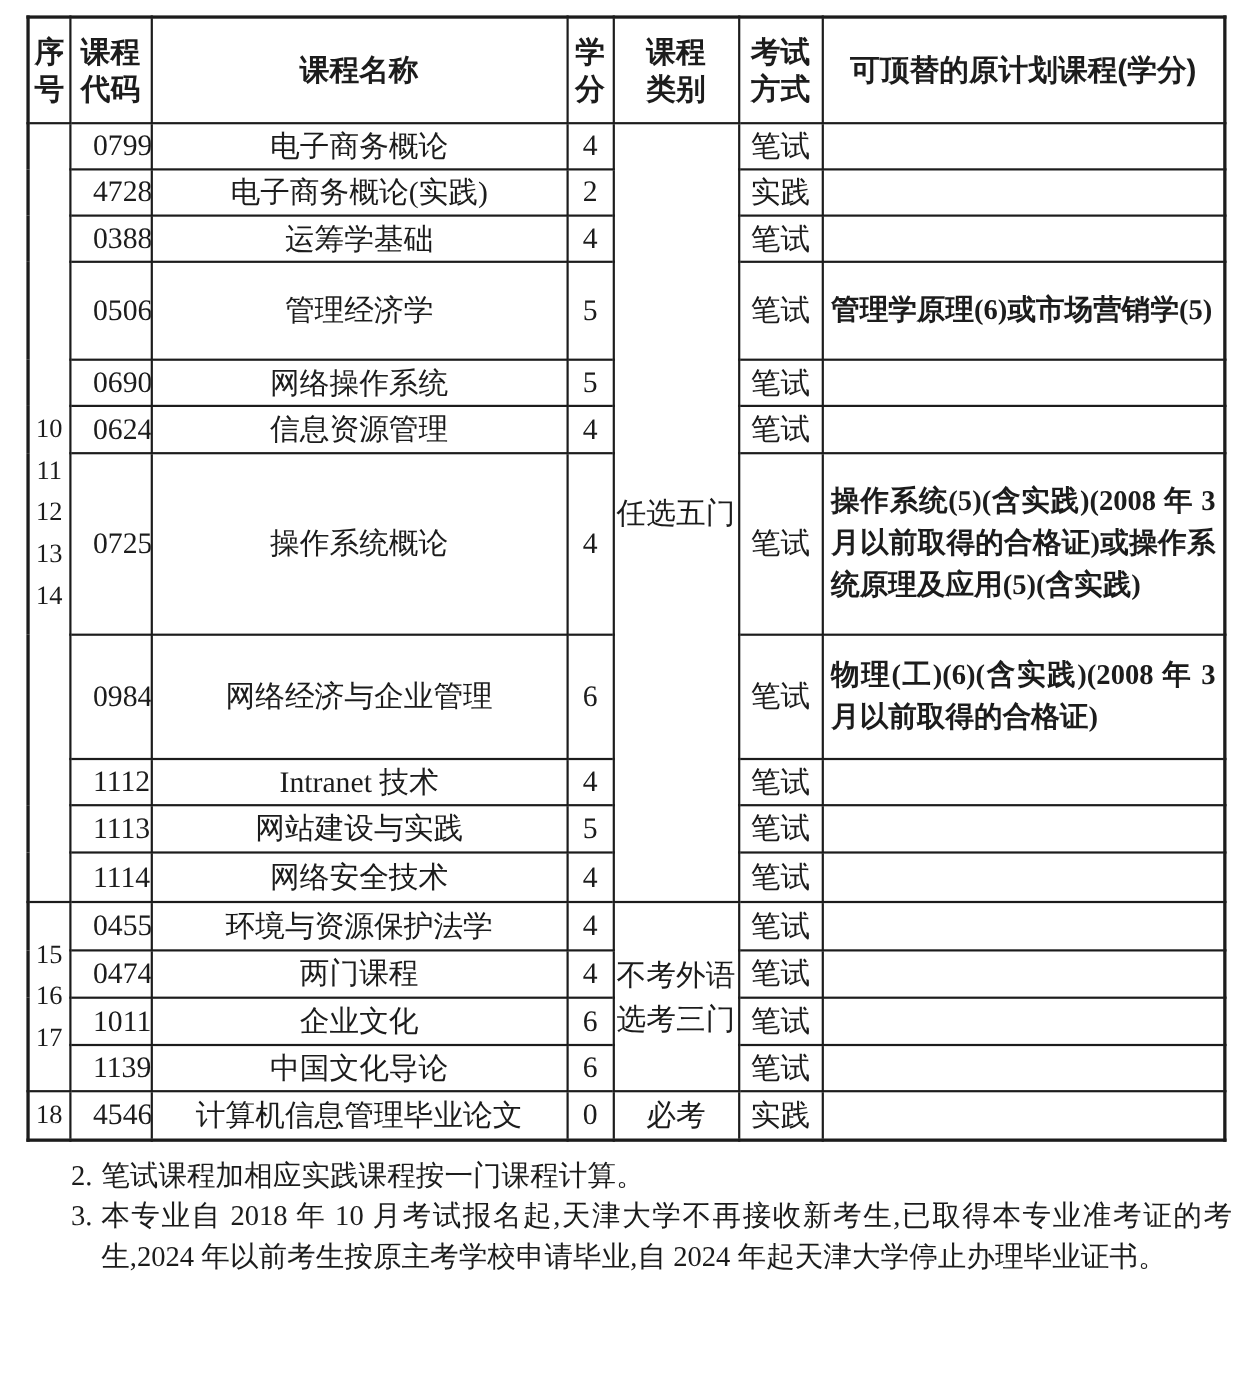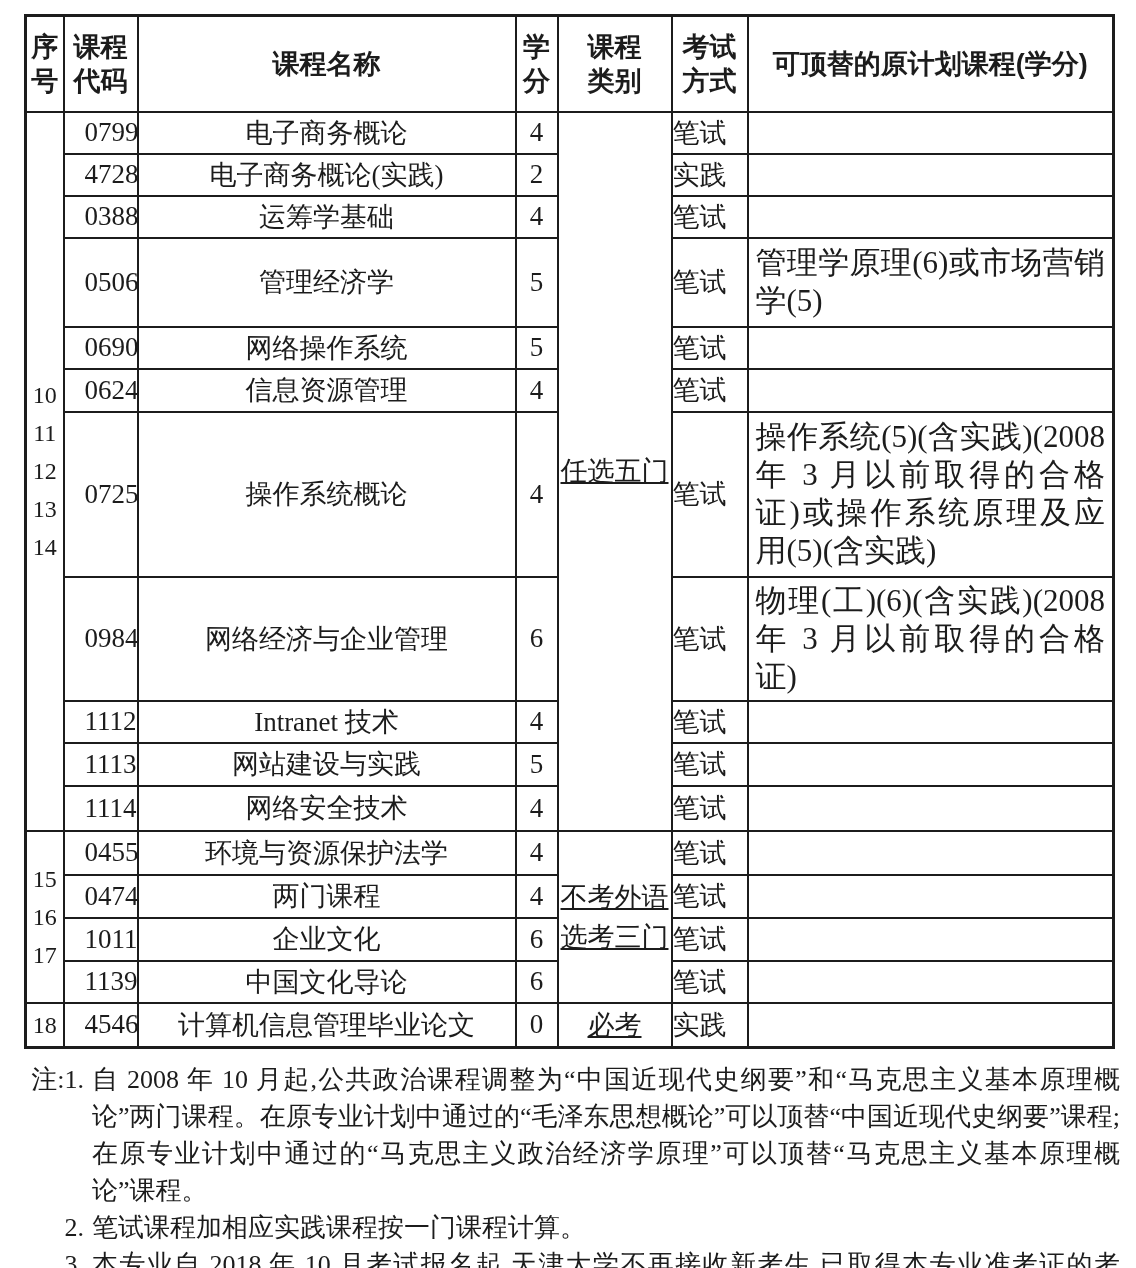--- a/index.html
+++ b/index.html
@@ -51,31 +51,31 @@
   }
   td.c-credits {
     font-size: 27px;
     text-align: center;
   }
   td.c-cat {
     font-size: 27px;
     line-height: 40px;
     text-align: center;
     white-space: pre-line;
-    text-decoration: underline;
   }
   td.c-exam {
     font-size: 27px;
-    text-align: left;
+    text-align: center;
   }
   td.c-replace {
-    font-size: 31px;
+    font-size: 26px;
     line-height: 38px;
     text-align: justify;
     padding: 4px 7px;
+    font-weight: bold;
   }
   .notes {
     margin: 12px 16px 0 8px;
     font-size: 26px;
     line-height: 37px;
   }
   .note {
     display: flex;
     align-items: flex-start;
   }
@@ -245,24 +245,20 @@
         <td class="c-credits">0</td>
         <td class="c-cat">必考</td>
         <td class="c-exam">实践</td>
         <td class="c-replace"></td>
       </tr>
     </tbody>
   </table>
 
   <div class="notes">
     <div class="note">
-      <span class="note-label">注:1.</span>
-      <div class="note-text">自 2008 年 10 月起,公共政治课程调整为“中国近现代史纲要”和“马克思主义基本原理概论”两门课程。在原专业计划中通过的“毛泽东思想概论”可以顶替“中国近现代史纲要”课程;在原专业计划中通过的“马克思主义政治经济学原理”可以顶替“马克思主义基本原理概论”课程。</div>
-    </div>
-    <div class="note">
       <span class="note-label">2.</span>
       <div class="note-text">笔试课程加相应实践课程按一门课程计算。</div>
     </div>
     <div class="note">
       <span class="note-label">3.</span>
       <div class="note-text">本专业自 2018 年 10 月考试报名起,天津大学不再接收新考生,已取得本专业准考证的考生,2024 年以前考生按原主考学校申请毕业,自 2024 年起天津大学停止办理毕业证书。</div>
     </div>
   </div>
 
 </div>

